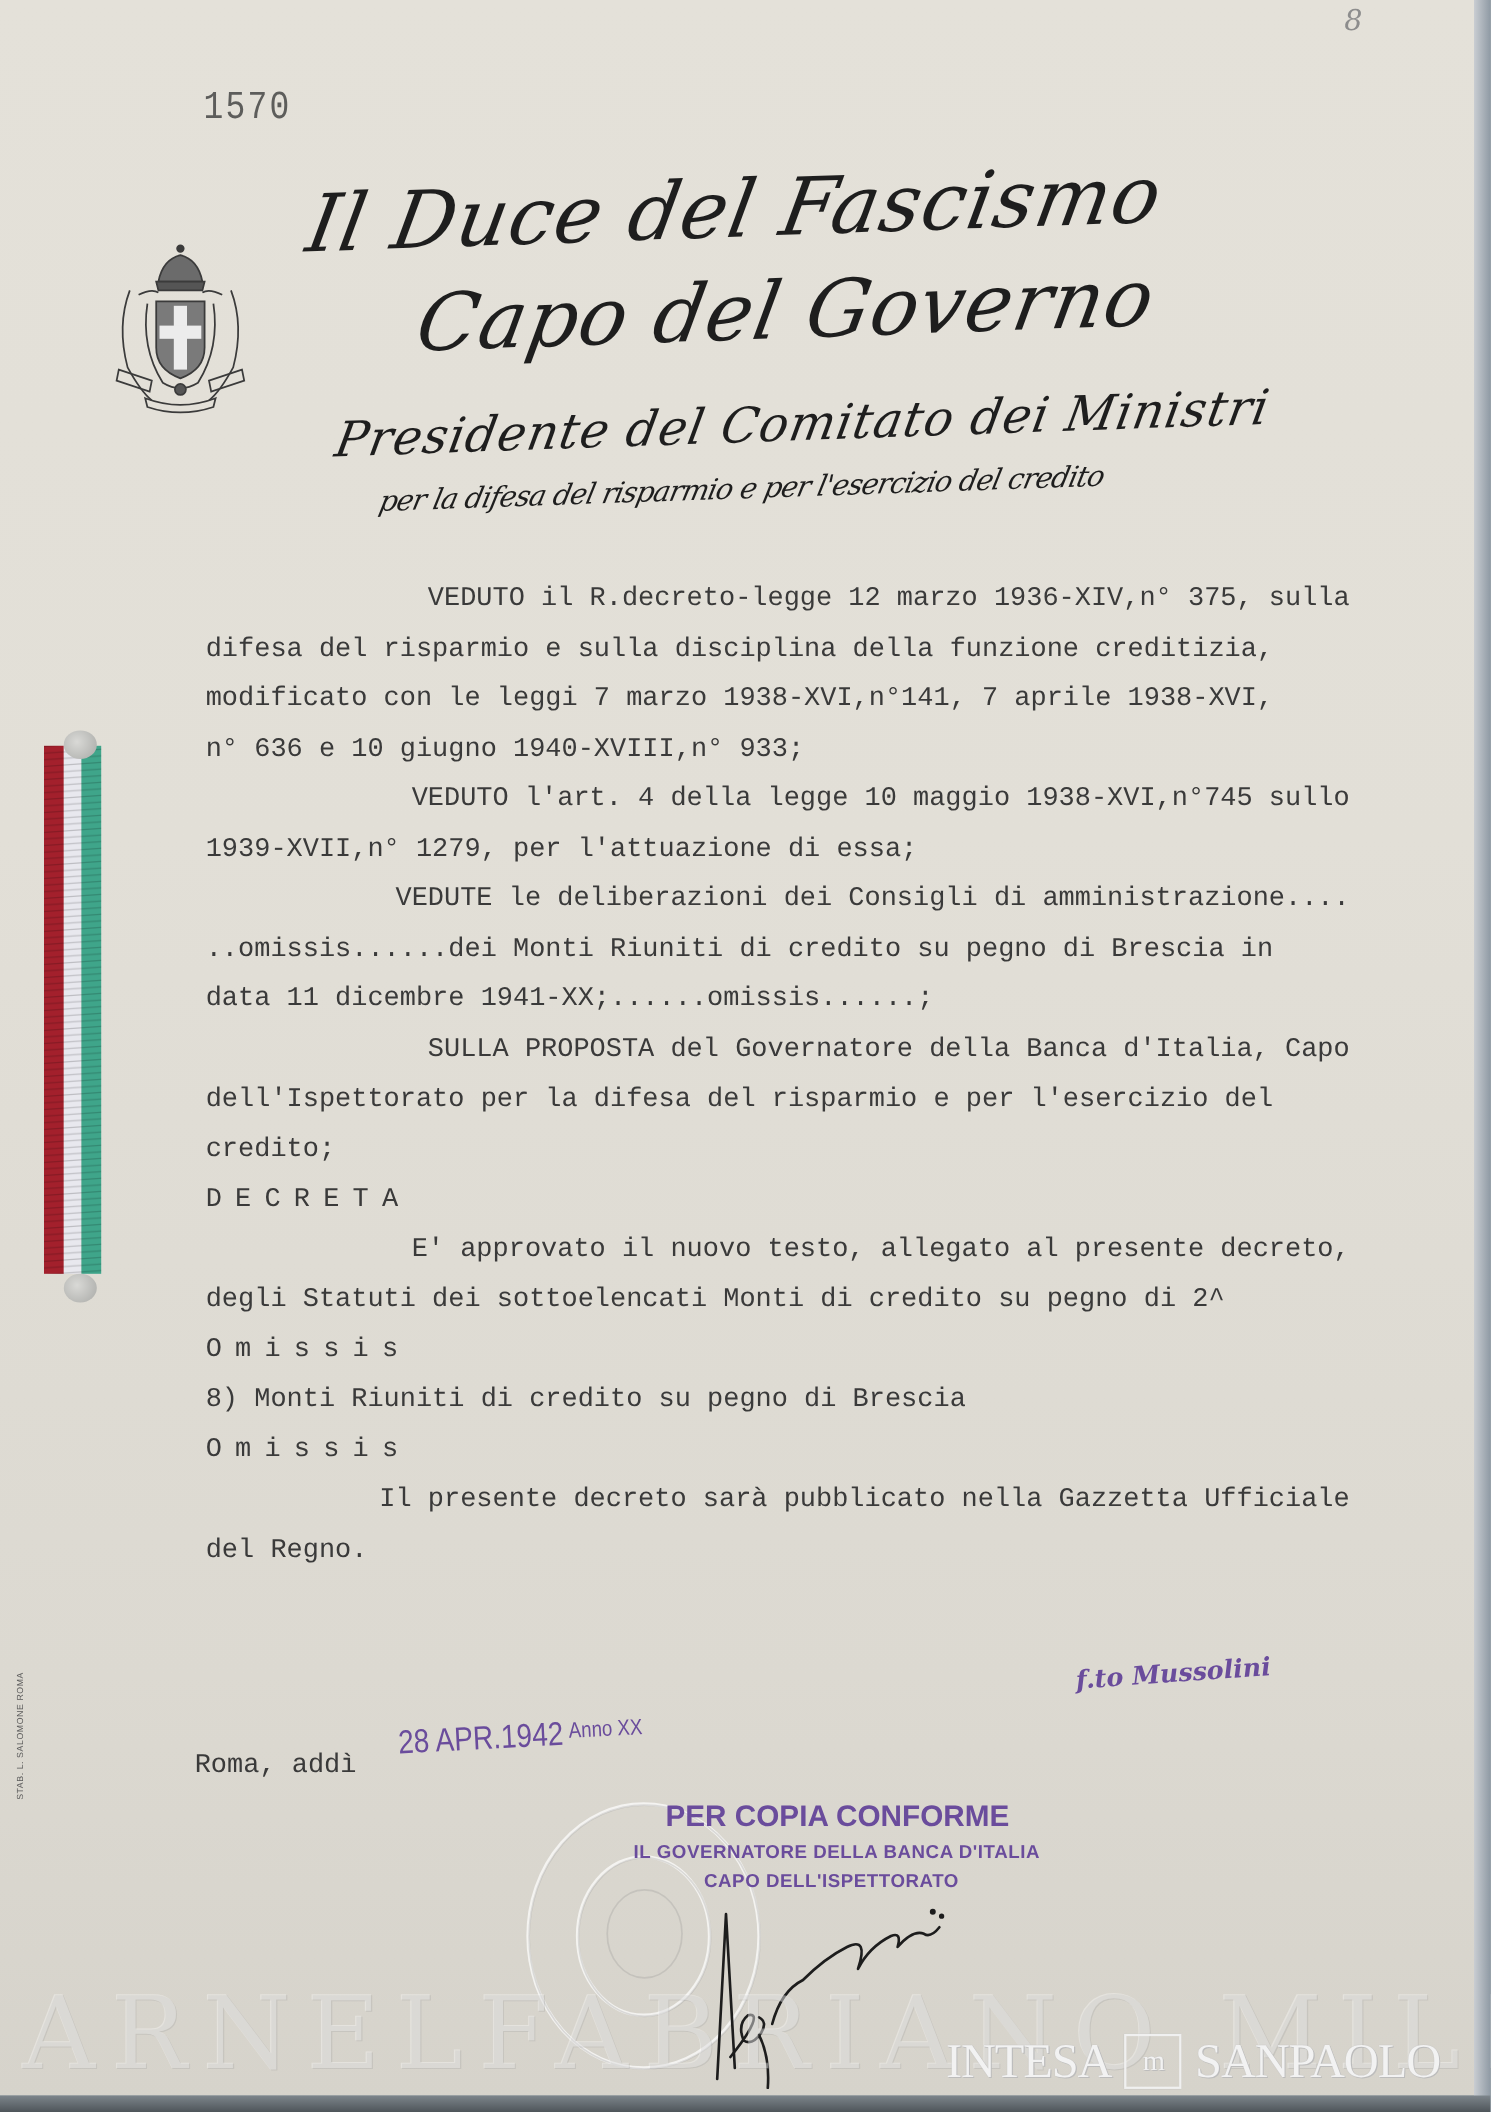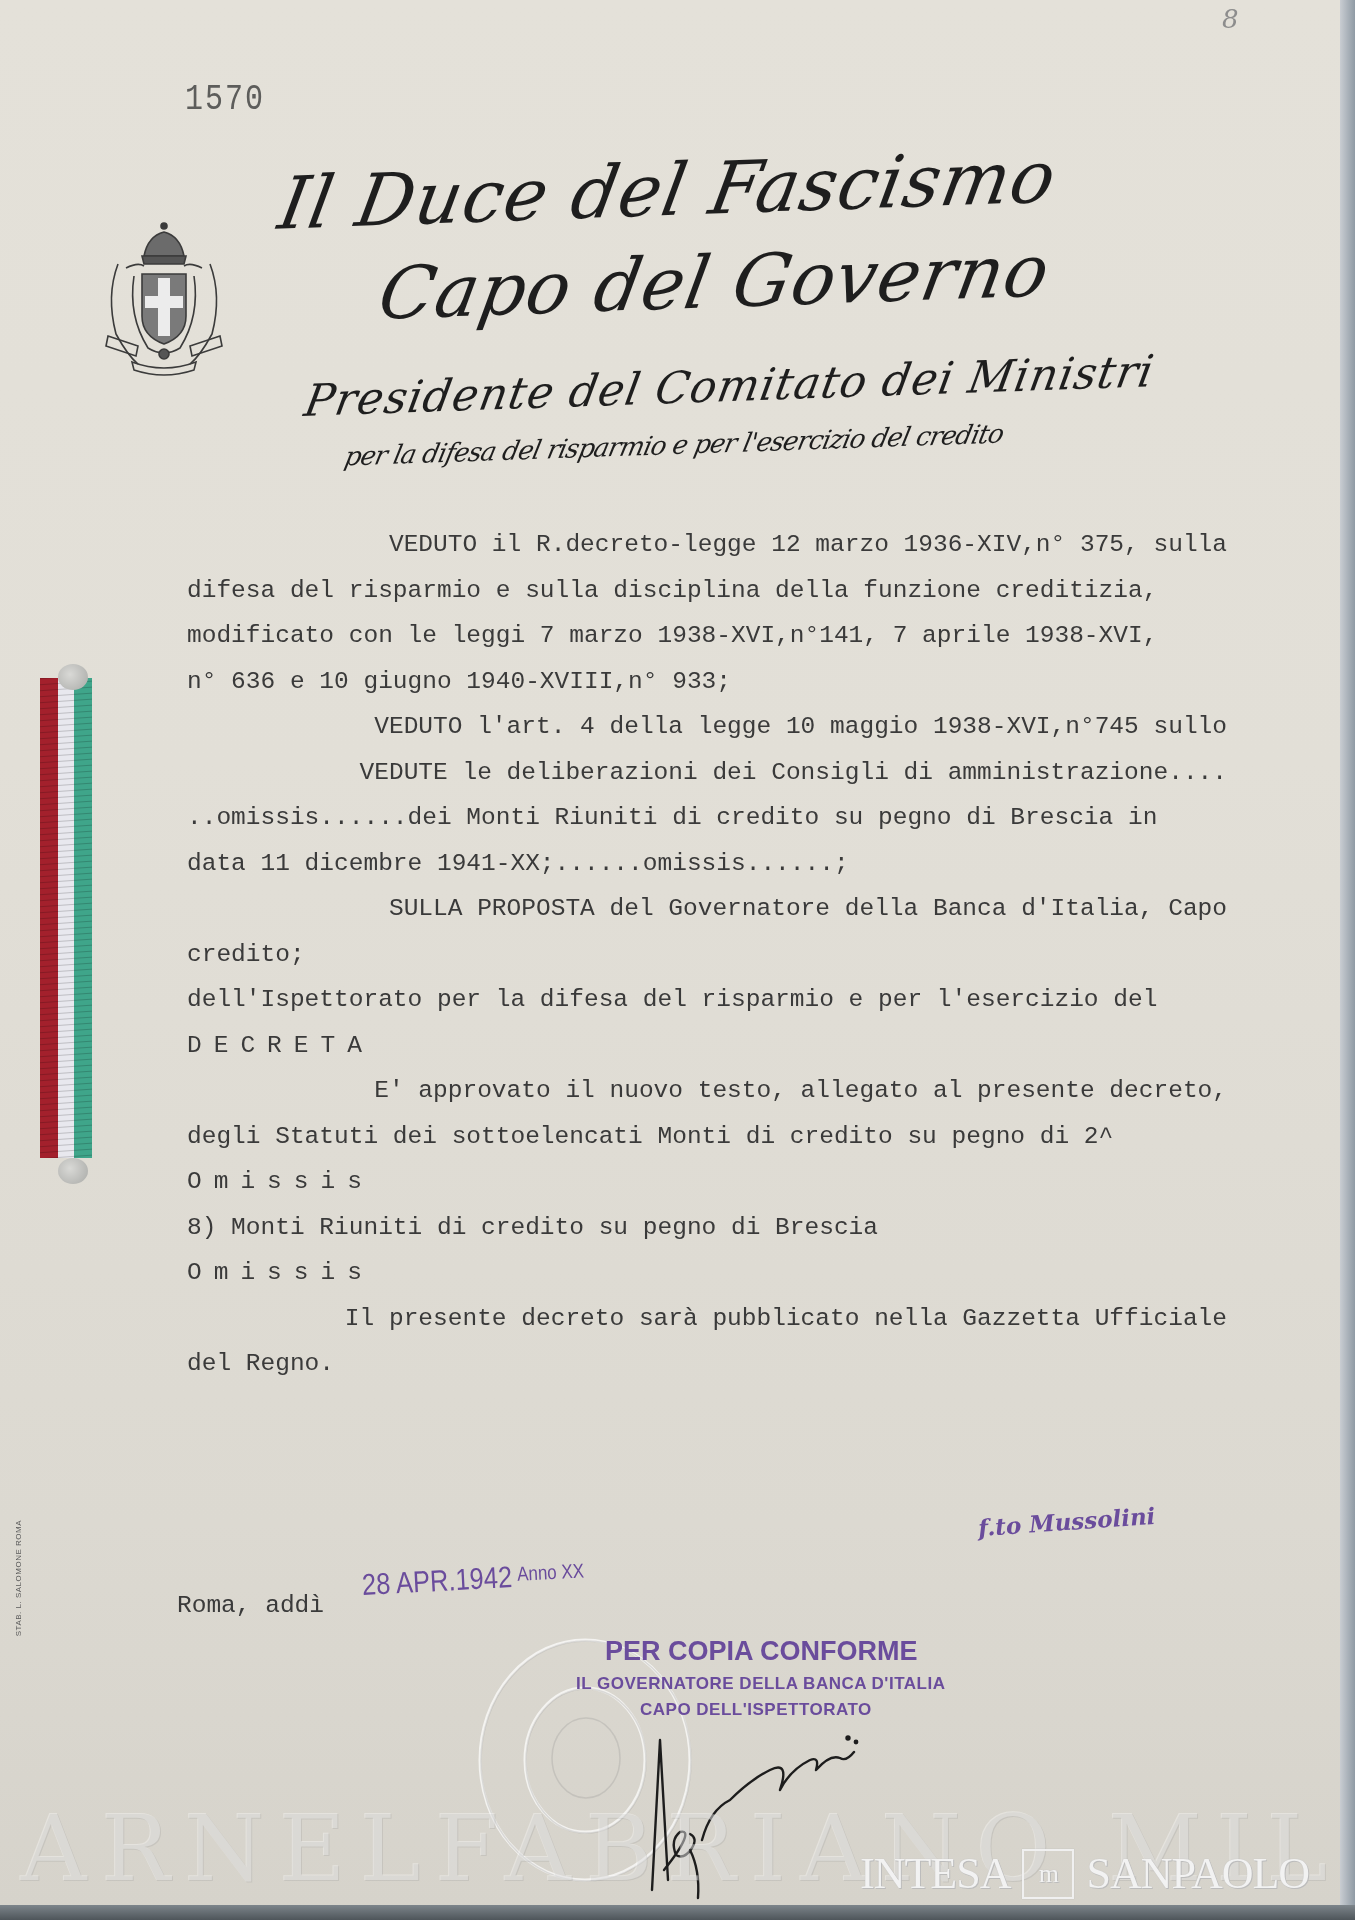--- a/index.html
+++ b/index.html
@@ -151,26 +151,27 @@
   </svg>
   <div class="rivet" style="top:664px;"></div>
   <div class="rivet" style="top:1158px;"></div>
 
   <div class="body-text">
     <p class="indent">VEDUTO il R.decreto-legge 12 marzo 1936-XIV,n° 375, sulla</p>
     <p>difesa del risparmio e sulla disciplina della funzione creditizia,</p>
     <p>modificato con le leggi 7 marzo 1938-XVI,n°141, 7 aprile 1938-XVI,</p>
     <p>n° 636 e 10 giugno 1940-XVIII,n° 933;</p>
     <p class="indent">VEDUTO l'art. 4 della legge 10 maggio 1938-XVI,n°745 sullo</p>
+    <p>1939-XVII,n° 1279, per l'attuazione di essa;</p>
     <p class="indent">VEDUTE le deliberazioni dei Consigli di amministrazione....</p>
     <p>..omissis......dei Monti Riuniti di credito su pegno di Brescia in</p>
     <p>data 11 dicembre 1941-XX;......omissis......;</p>
     <p class="indent">SULLA PROPOSTA del Governatore della Banca d'Italia, Capo</p>
+    <p>dell'Ispettorato per la difesa del risparmio e per l'esercizio del</p>
     <p>credito;</p>
-    <p>dell'Ispettorato per la difesa del risparmio e per l'esercizio del</p>
     <p class="center">DECRETA</p>
     <p class="indent">E' approvato il nuovo testo, allegato al presente decreto,</p>
     <p>degli Statuti dei sottoelencati Monti di credito su pegno di 2^</p>
     <p class="center">Omissis</p>
     <p>8) Monti Riuniti di credito su pegno di Brescia</p>
     <p class="center">Omissis</p>
     <p class="indent">Il presente decreto sarà pubblicato nella Gazzetta Ufficiale</p>
     <p>del Regno.</p>
   </div>
 

